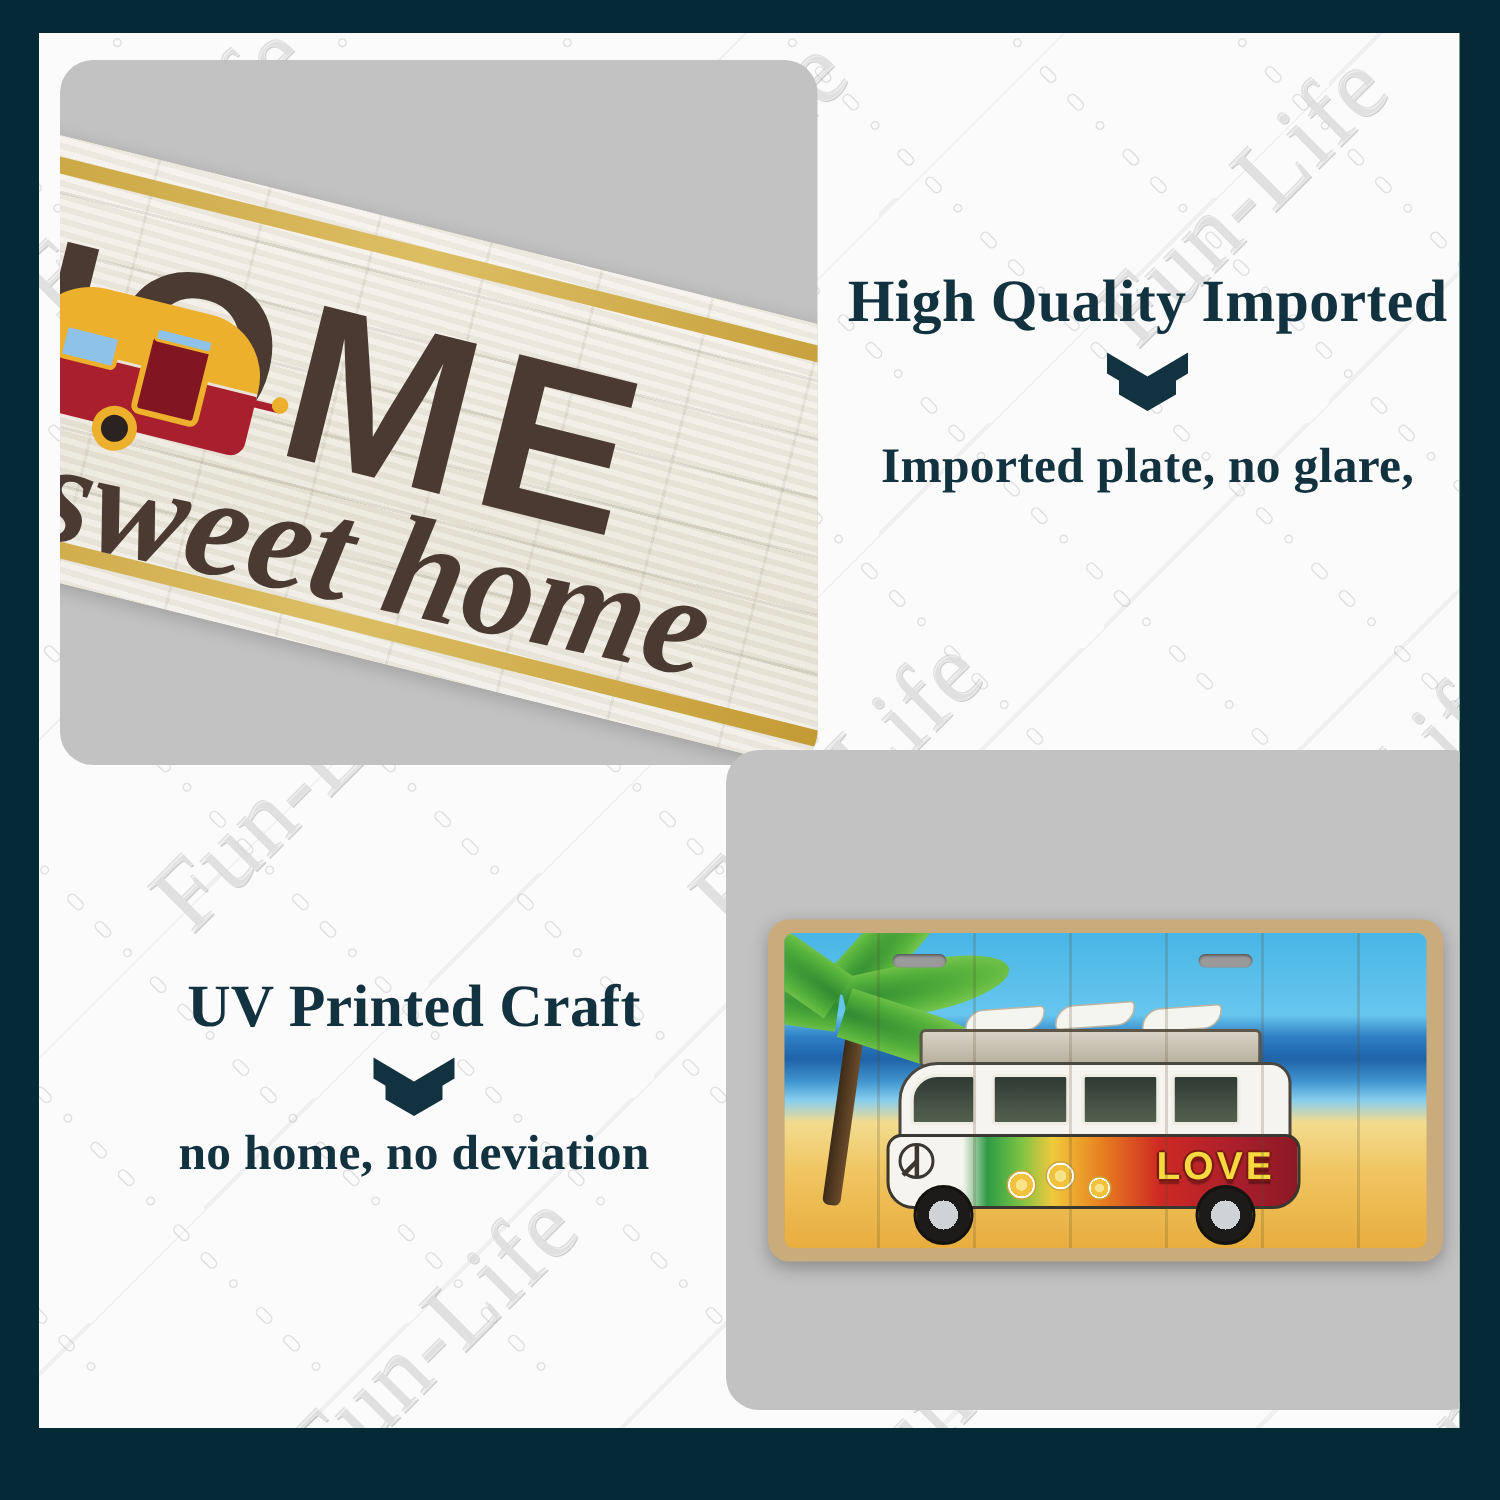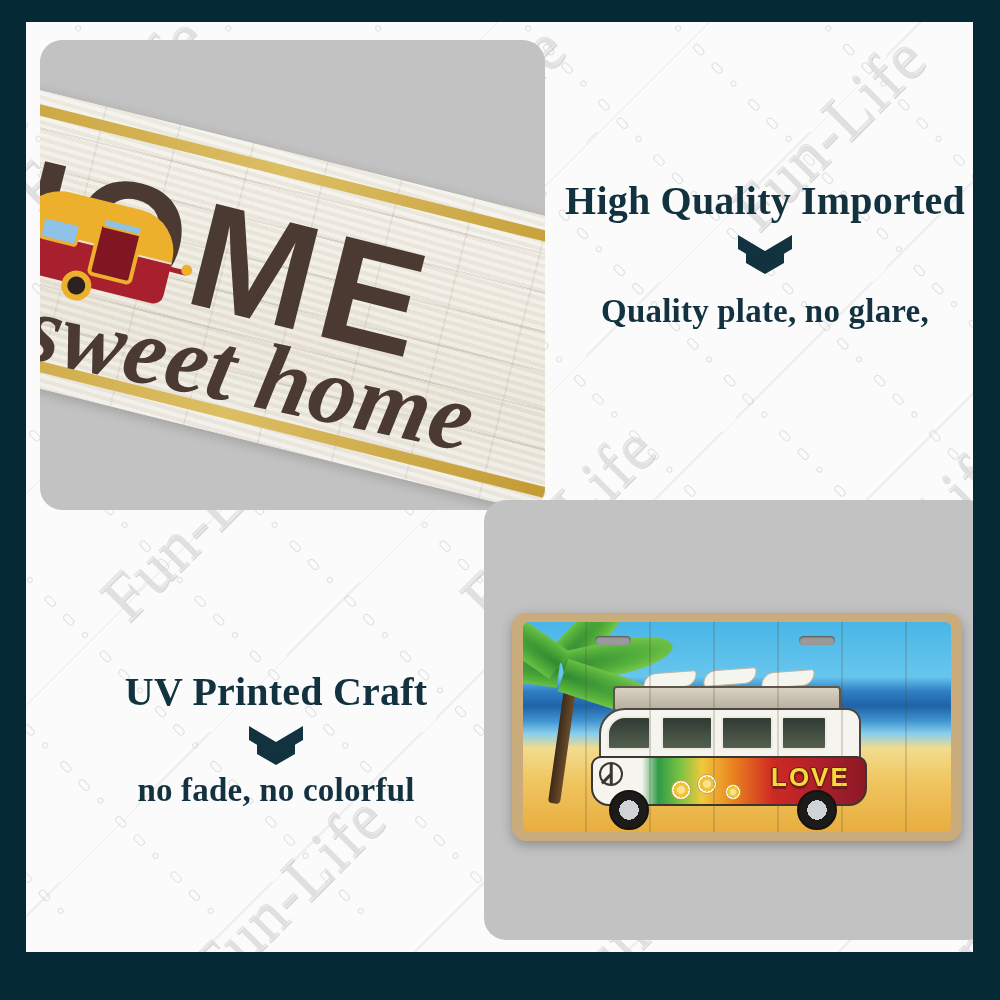--- a/index.html
+++ b/index.html
@@ -382,21 +382,21 @@
     font-family:"Liberation Serif", serif;
     font-weight:700;
     font-size:33px;
     line-height:44px;
     letter-spacing:.2px;
     margin-top:14px;
     white-space:nowrap;
   }
 
   .tb-right { left:505px; top:155px; width:468px; }
-  .tb-left  { left:24px;  top:646px; width:452px; }
+  .tb-left  { left:24px;  top:625px; width:452px; }
 </style>
 </head>
 <body>
 
 <div id="root">
 
   <div class="canvas">
 
     <div class="wm-dashes"></div>
     <div id="wm-dots">
@@ -779,32 +779,32 @@
     </div>
 
     <div class="textblock tb-right">
       <div class="tb-title">High Quality Imported</div>
 
       <svg class="chev" viewBox="0 0 58 42">
         <polygon points="2,2 29,18 56,2 56,16 29,32 2,16" fill="#12323f"></polygon>
         <polygon points="10,20 29,31 48,20 48,30 29,41 10,30" fill="#12323f"></polygon>
       </svg>
 
-      <div class="tb-sub">Quality plate, no glare,</div>
+      <div class="tb-sub">Imported plate, no glare,</div>
     </div>
 
     <div class="textblock tb-left">
       <div class="tb-title">UV Printed Craft</div>
 
       <svg class="chev" viewBox="0 0 58 42">
         <polygon points="2,2 29,18 56,2 56,16 29,32 2,16" fill="#12323f"></polygon>
         <polygon points="10,20 29,31 48,20 48,30 29,41 10,30" fill="#12323f"></polygon>
       </svg>
 
-      <div class="tb-sub" style="margin-top:0">no fade, no colorful</div>
+      <div class="tb-sub" style="margin-top:0">no home, no deviation</div>
     </div>
 
     <div class="panel-br">
       <div class="plate">
         <div class="plate-art">
 
           <div class="palm">
             <div class="trunk"></div>
             <div class="frond" style="left:36px; top:20px; transform:rotate(-48deg);"></div>
             <div class="frond" style="left:38px; top:26px; transform:rotate(-12deg);"></div>

